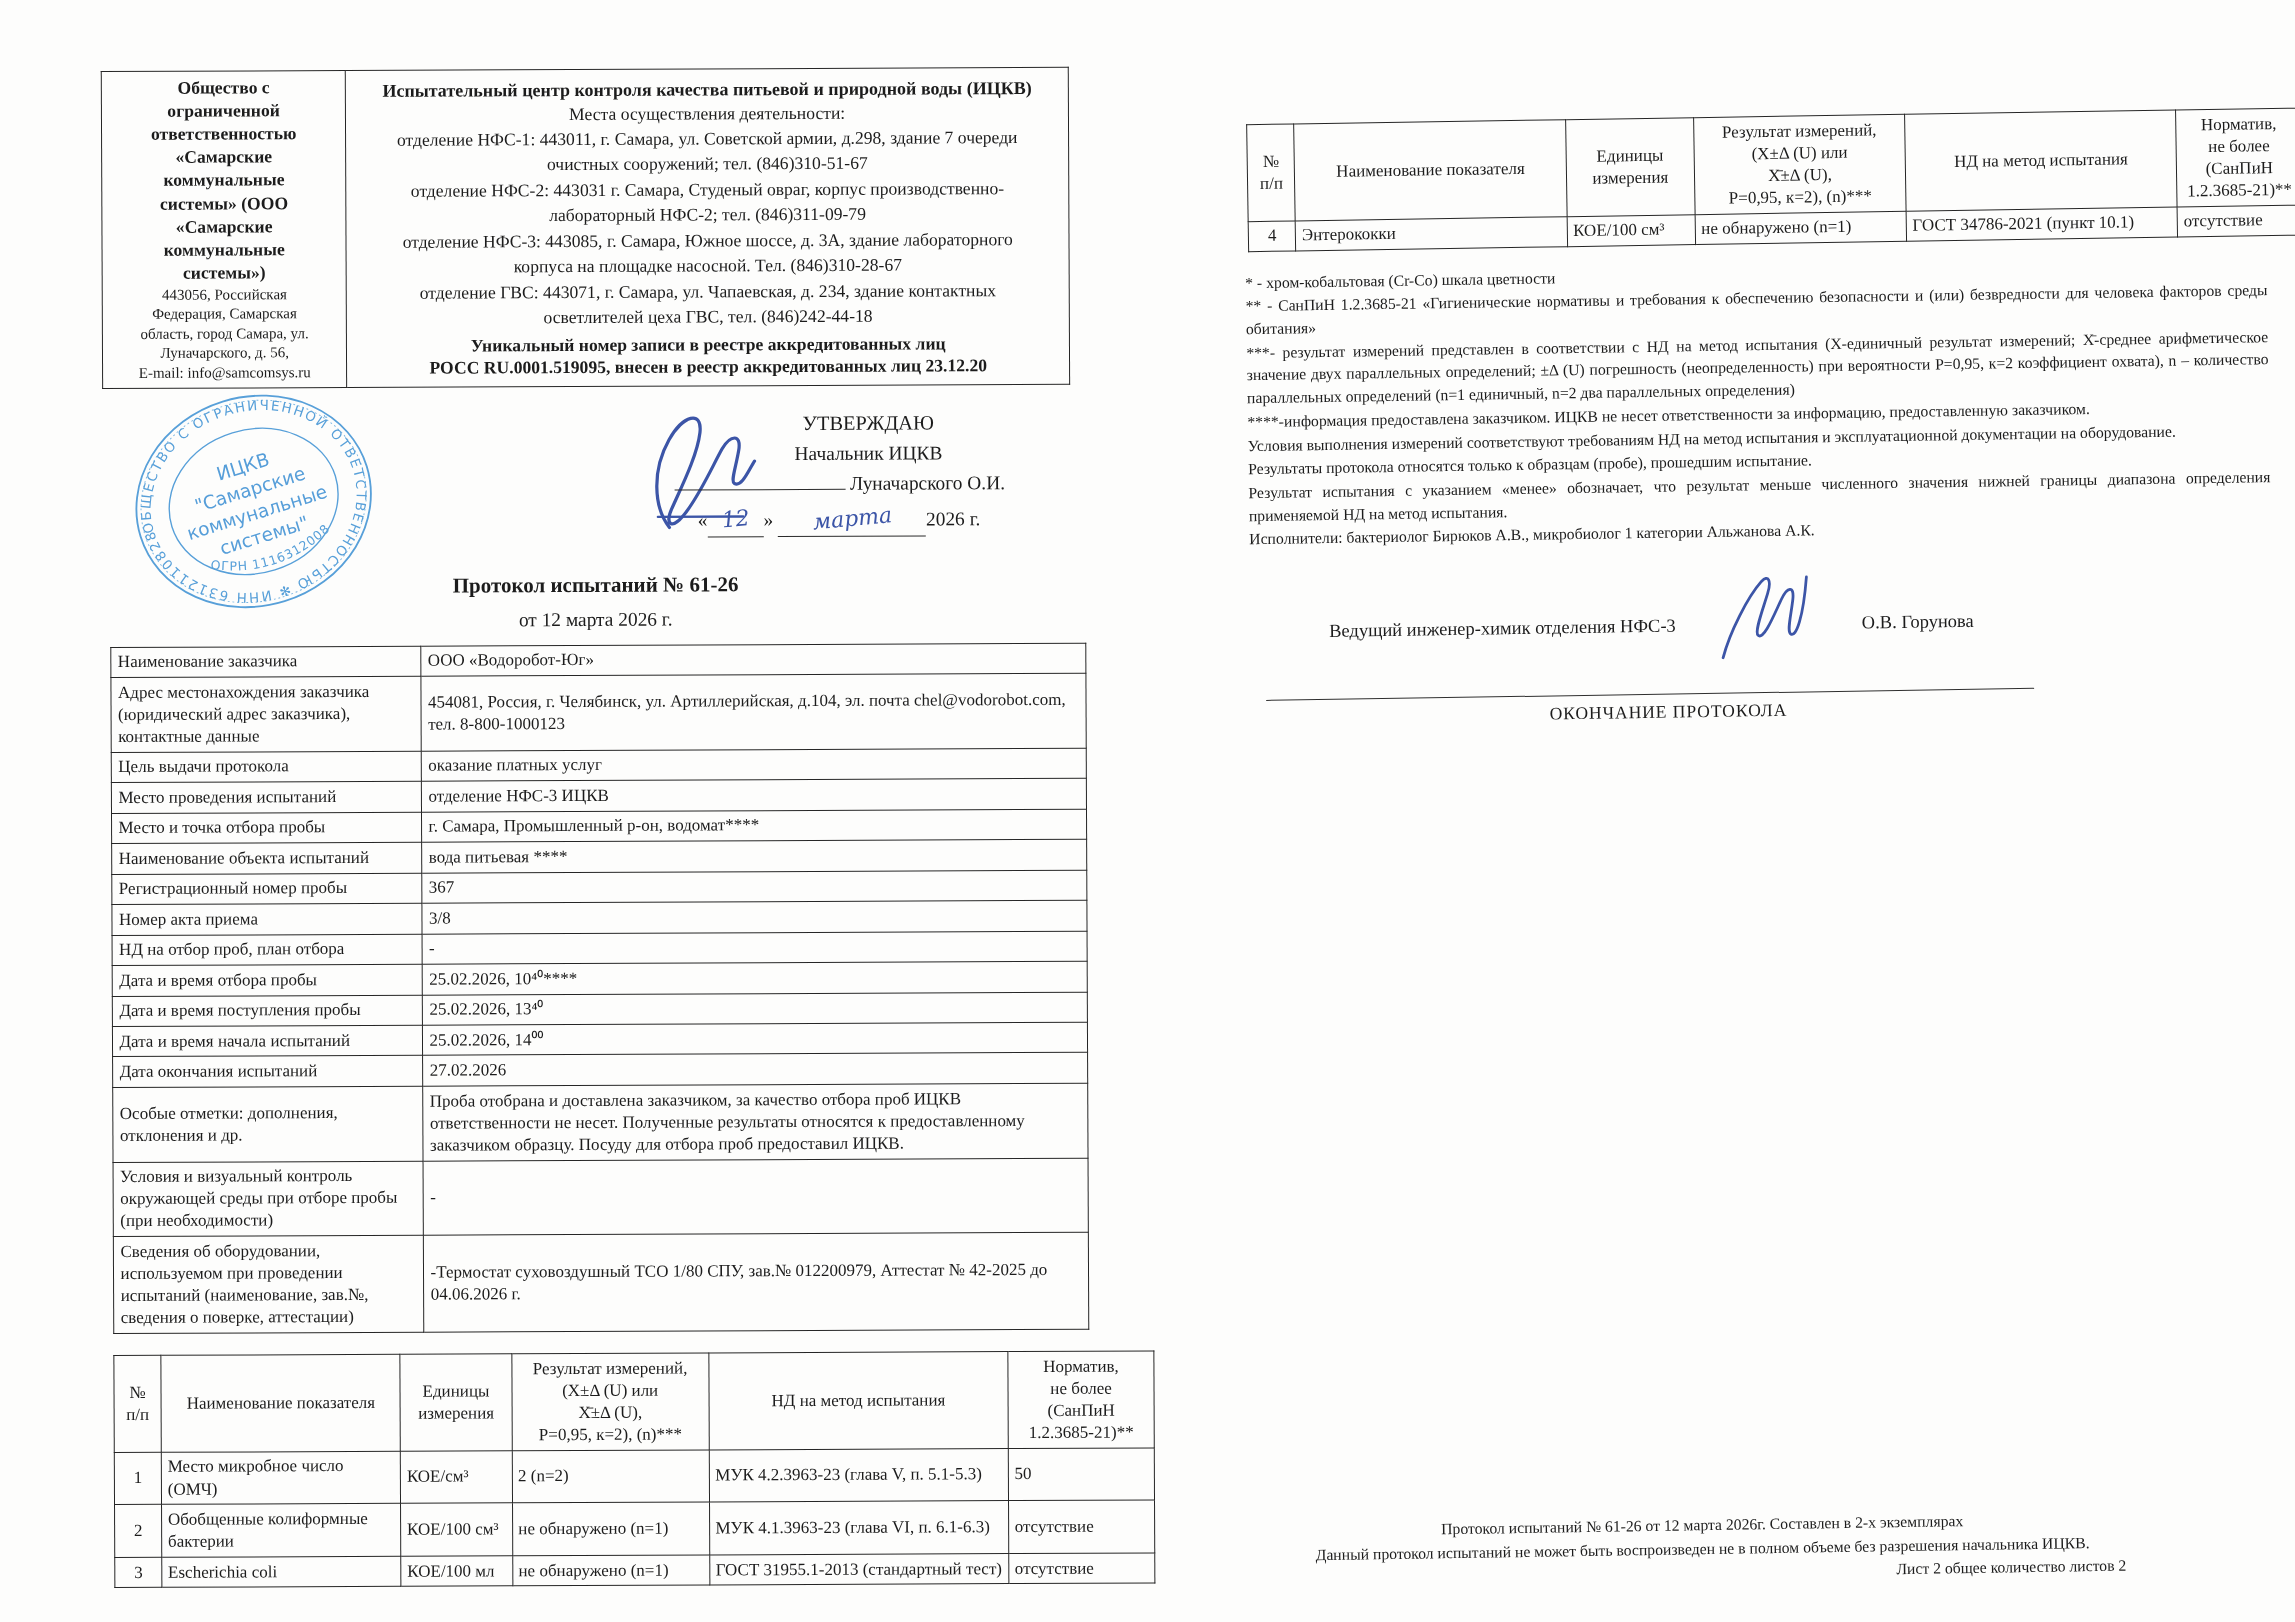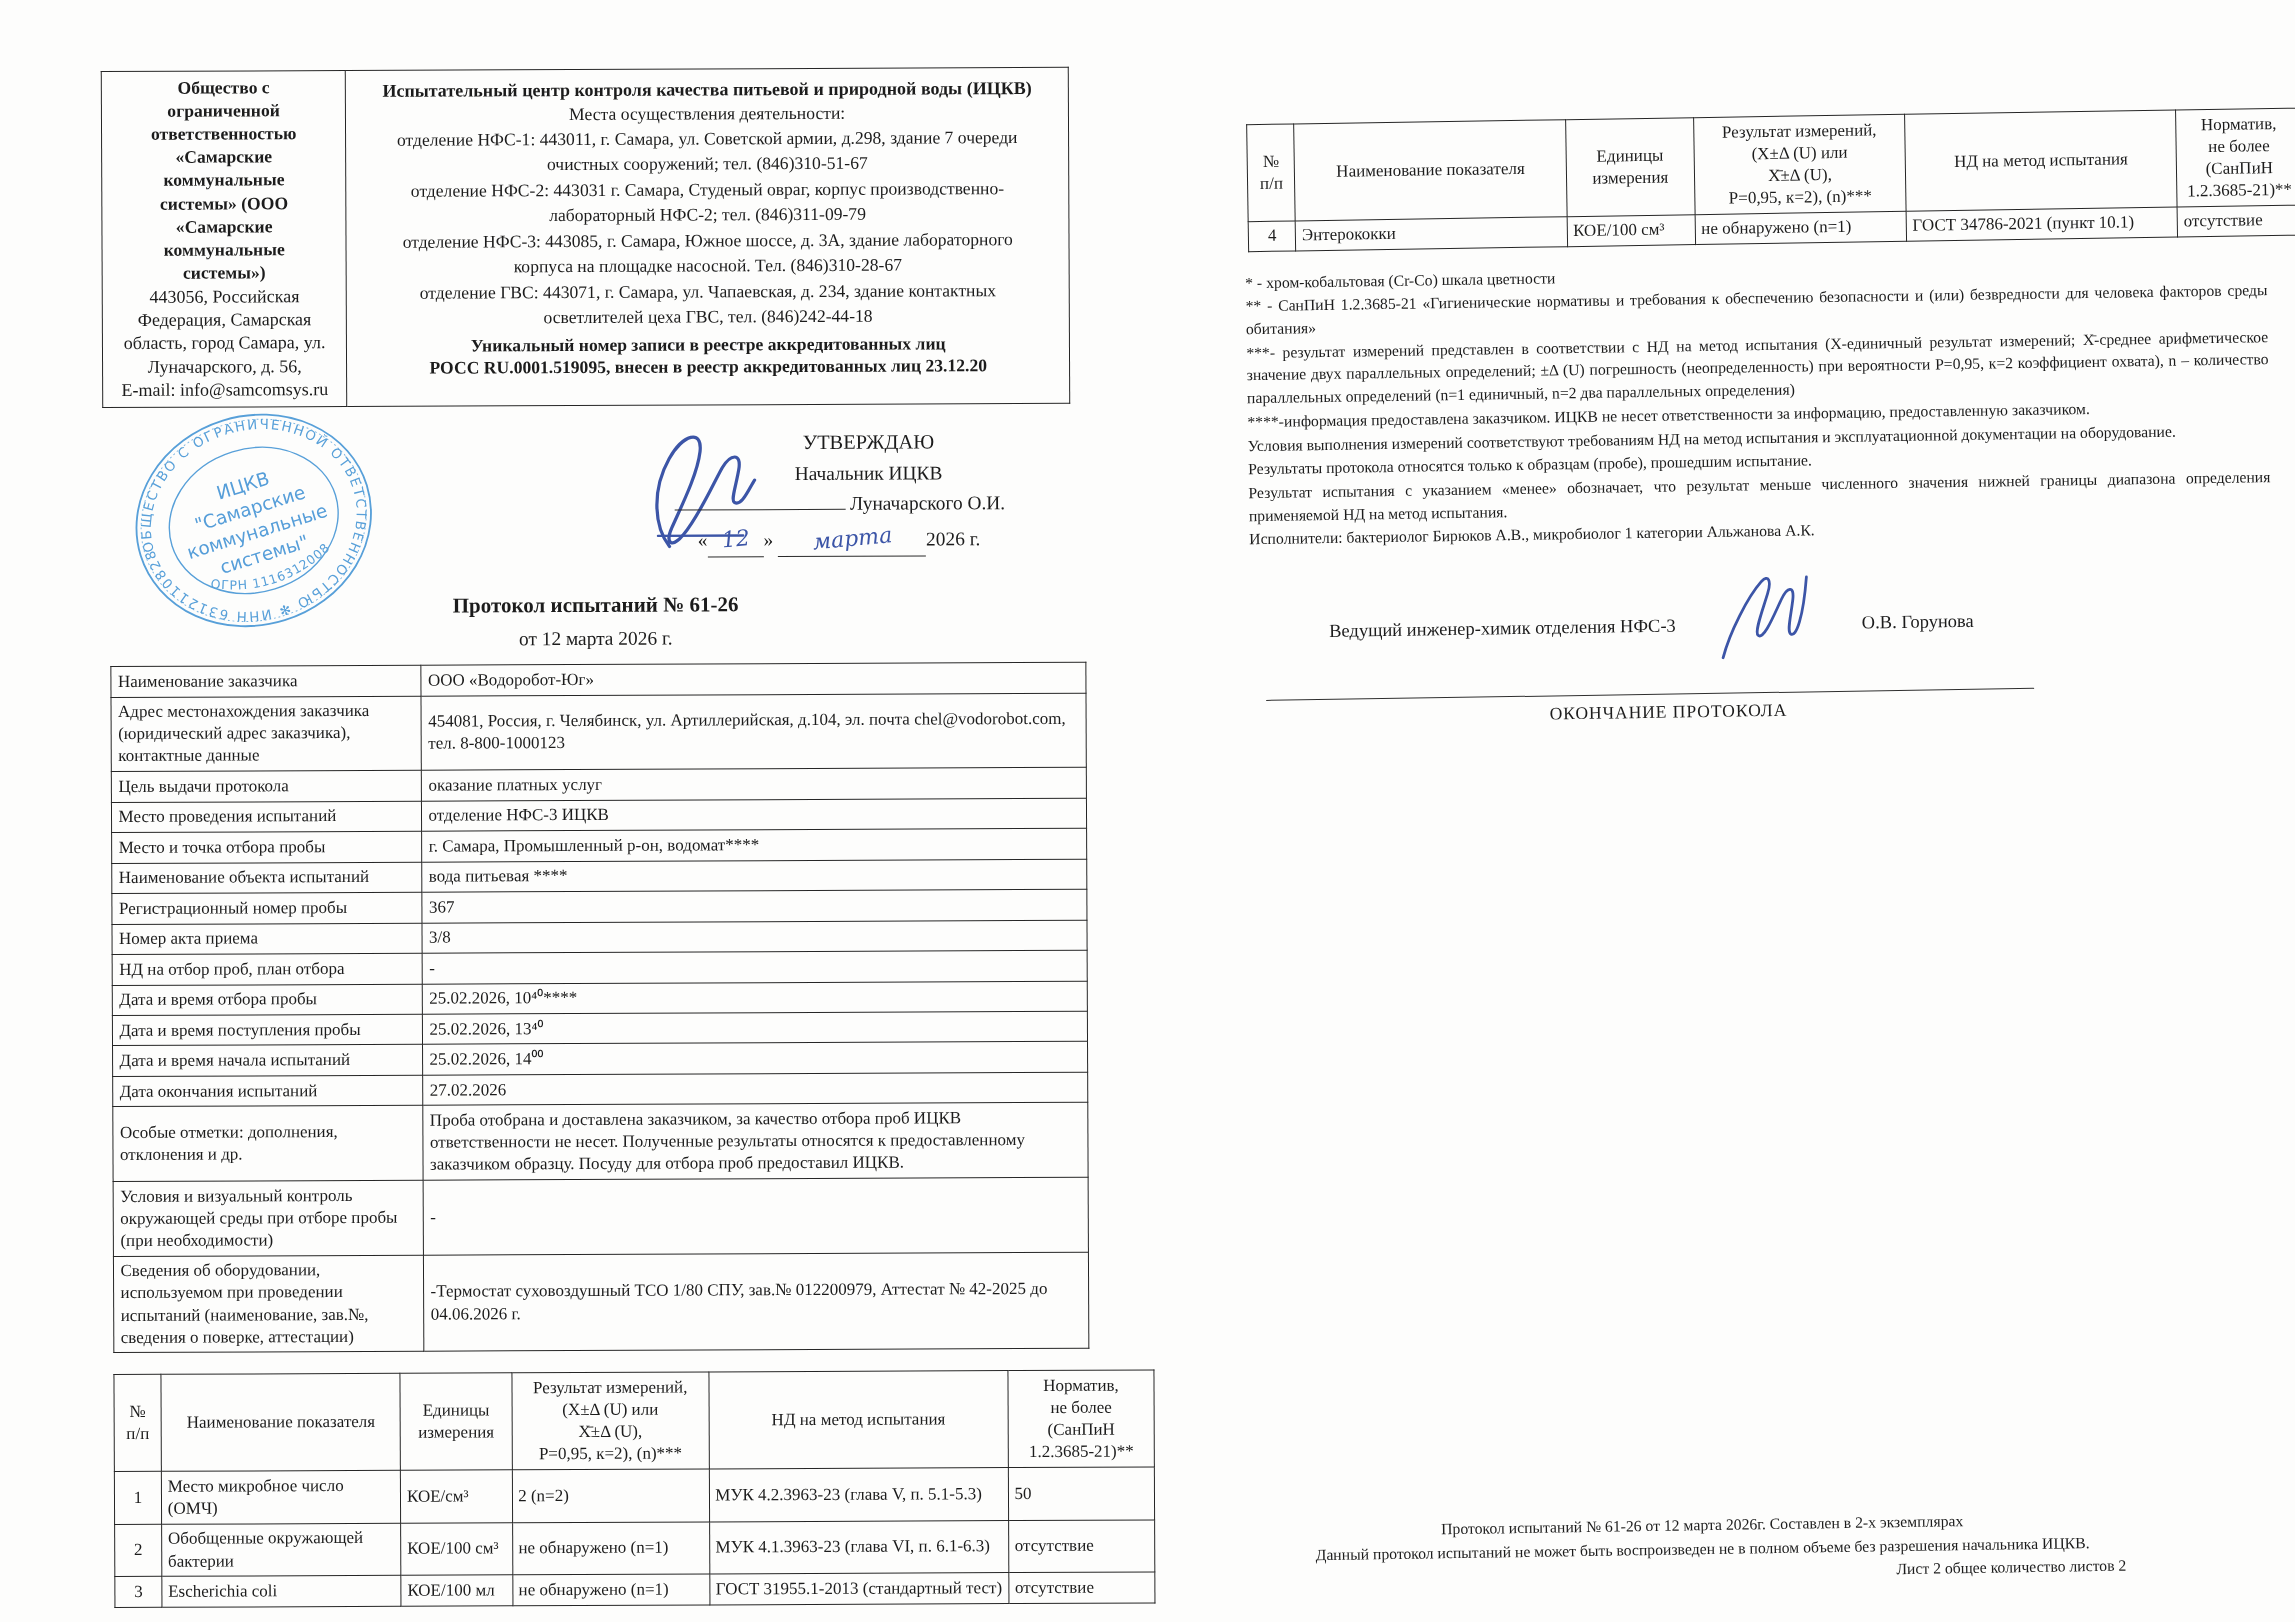--- a/index.html
+++ b/index.html
@@ -7,21 +7,21 @@
          font-family:"Liberation Serif",serif;color:#1c1c1c;}
   .page{position:absolute;top:0;height:1623px;}
   .page1{left:0;width:1147px;transform:rotate(-0.25deg);}
   .page2{left:1249px;width:1046px;transform:rotate(-0.9deg);}
 
   
   .org-table{border-collapse:collapse;margin:69px 0 0 104px;width:968px;table-layout:fixed;}
   .org-table td{border:1.4px solid #262626;vertical-align:top;padding:4.6px 3.7px;}
   .org-left{width:236px;text-align:center;}
   .org-name{font-weight:bold;font-size:17.6px;line-height:1.32;white-space:pre-line;}
-  .org-addr{font-size:18px;line-height:1.3;white-space:pre-line;}
+  .org-addr{font-size:15px;line-height:1.3;white-space:pre-line;}
   .cb{text-align:center;}
   .cb-title{font-weight:bold;font-size:18px;margin:5.6px 9.3px 2.8px;}
   .cb-sub{font-size:17.6px;margin:0.9px 0 1.9px;}
   .cb-loc{font-size:17.6px;line-height:1.45;white-space:pre-line;}
   .cb-reg1{font-weight:bold;font-size:17.6px;margin-top:3.7px;}
   .cb-reg2{font-weight:bold;font-size:17.6px;margin-top:1.9px;}
 
   
   .stamp-zone{position:relative;height:184px;}
   .stamp{position:absolute;left:130px;top:1.9px;width:250px;height:222px;}
@@ -269,21 +269,21 @@
       <tr>
         <td class="c-num">1</td>
         <td>Место микробное число (ОМЧ)</td>
         <td>КОЕ/см³</td>
         <td>2 (n=2)</td>
         <td>МУК 4.2.3963-23 (глава V, п. 5.1-5.3)</td>
         <td>50</td>
       </tr>
       <tr>
         <td class="c-num">2</td>
-        <td>Обобщенные окружающей бактерии</td>
+        <td>Обобщенные колиформные бактерии</td>
         <td>КОЕ/100 см³</td>
         <td>не обнаружено (n=1)</td>
         <td>МУК 4.1.3963-23 (глава VI, п. 6.1-6.3)</td>
         <td>отсутствие</td>
       </tr>
       <tr>
         <td class="c-num">3</td>
         <td>Escherichia coli</td>
         <td>КОЕ/100 мл</td>
         <td>не обнаружено (n=1)</td>

